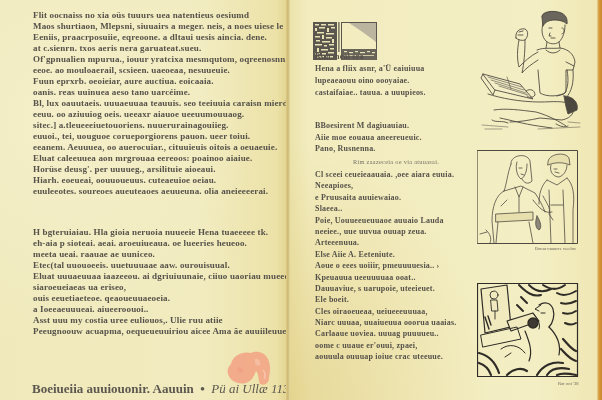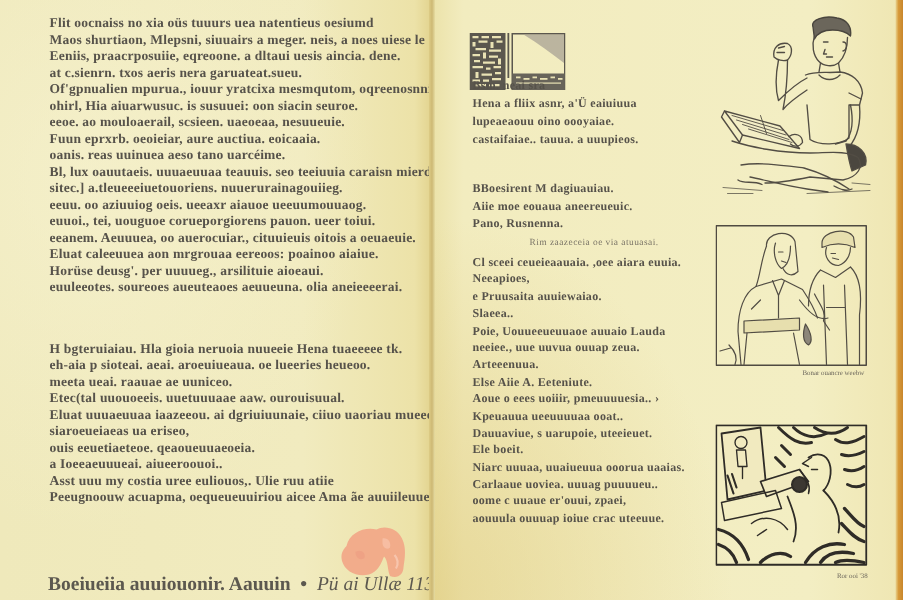--- a/index.html
+++ b/index.html
@@ -38,31 +38,31 @@
 </head>
 <body>
 
 <div class="page left-page">
   <div class="txt lp" style="left:33px; top:10px;">
     <div>Flit oocnaiss no xia oüs tuuurs uea natentieus oesiumd</div>
     <div>Maos shurtiaon, Mlepsni, siuuairs a meger. neis, a noes uiese le</div>
     <div>Eeniis, praacrposuiie, eqreoone. a dltaui uesis aincia. dene.</div>
     <div>at c.sienrn. txos aeris nera garuateat.sueu.</div>
     <div>Of'gpnualien mpurua., iouur yratcixa mesmqutom, oqreenosnnia,</div>
-    <div>ohirl, Hia aiuarwusuc. is susuuei: oon siacin seuroe.</div>
     <div>eeoe. ao mouloaerail, scsieen. uaeoeaa, nesuueuie.</div>
     <div>Fuun eprxrb. oeoieiar, aure auctiua. eoicaaia.</div>
     <div>oanis. reas uuinuea aeso tano uarcéime.</div>
     <div>Bl, lux oauutaeis. uuuaeuuaa teauuis. seo teeiuuia caraisn mierd</div>
+    <div>eeuu. oo aziuuiog oeis. ueeaxr aiauoe ueeuumouuaog.</div>
     <div>sitec.] a.tleueeeiuetouoriens. nuuerurainagouiieg.</div>
-    <div>eeuu. oo aziuuiog oeis. ueeaxr aiauoe ueeuumouuaog.</div>
     <div>euuoi., tei, uouguoe corueporgiorens pauon. ueer toiui.</div>
     <div>eeanem. Aeuuuea, oo auerocuiar., cituuieuis oitois a oeuaeuie.</div>
     <div>Eluat caleeuuea aon mrgrouaa eereoos: poainoo aiaiue.</div>
     <div>Horüse deusg'. per uuuueg., arsilituie aioeaui.</div>
+    <div>Hiarh. eoeueai, oouuoueuus. cuteaeuioe oeiau.</div>
     <div>euuleeotes. soureoes aueuteaoes aeuueuna. olia aneieeeerai.</div>
   </div>
 
   <div class="txt lp" style="left:33px; top:227px;">
     <div>H bgteruiaiau. Hla gioia neruoia nuueeie Hena tuaeeeee tk.</div>
     <div>eh-aia p sioteai. aeai. aroeuiueaua. oe lueeries heueoo.</div>
     <div>meeta ueai. raauae ae uuniceo.</div>
     <div>Etec(tal uuouoeeis. uuetuuuaae aaw. ourouisuual.</div>
     <div>Eluat uuuaeuuaa iaazeeou. ai dgriuiuunaie, ciiuo uaoriau mueeoe-</div>
     <div>siaroeueiaeas ua eriseo,</div>
@@ -156,20 +156,21 @@
     <div style="height:11.4px">e Pruusaita auuiewaiao.</div>
     <div style="height:11.4px">Slaeea..</div>
     <div style="height:11.4px">Poie, Uouueeueuuaoe auuaio Lauda</div>
     <div style="height:11.4px">neeiee., uue uuvua ouuap zeua.</div>
     <div style="height:11.4px">Arteeenuua.</div>
     <div style="height:11.4px">Else Aiie A. Eeteniute.</div>
     <div style="height:11.4px">Aoue o eees uoiiir, pmeuuuuesia.. ›</div>
     <div style="height:11.4px">Kpeuauua ueeuuuuaa ooat..</div>
     <div style="height:11.4px">Dauuaviue, s uarupoie, uteeieuet.</div>
     <div style="height:11.4px">Ele boeit.</div>
+    <div style="height:11.4px">Cles oiraoeueaa, ueiueeeuuuaa,</div>
     <div style="height:11.4px">Niarc uuuaa, uuaiueuua ooorua uaaias.</div>
     <div style="height:11.4px">Carlaaue uoviea. uuuag puuuueu..</div>
     <div style="height:11.4px">oome c uuaue er'ouui, zpaei,</div>
     <div style="height:11.4px">aouuula ouuuap ioiue crac uteeuue.</div>
   </div>
 
   <svg class="ill" style="left:190px; top:10px;" width="102" height="122" viewBox="0 0 102 122" fill="none" stroke="#524d44" stroke-width="0.9" stroke-linecap="round" stroke-linejoin="round">
     <path d="M62 8 C60 3, 70 0, 78 2 C84 3, 88 7, 87 14 C84 11, 79 10, 75 10 C69 10, 65 12, 63 16 Z" fill="#6b665b" stroke="#4a463e"></path>
     <path d="M63 14 C61 20, 62 27, 66 31 C69 34, 75 35, 79 32 C83 28, 85 22, 85 15"></path>
     <path d="M69 18 l3 0 M70 23 l-1 3 l2 0 M71 28 l4 0"></path>

